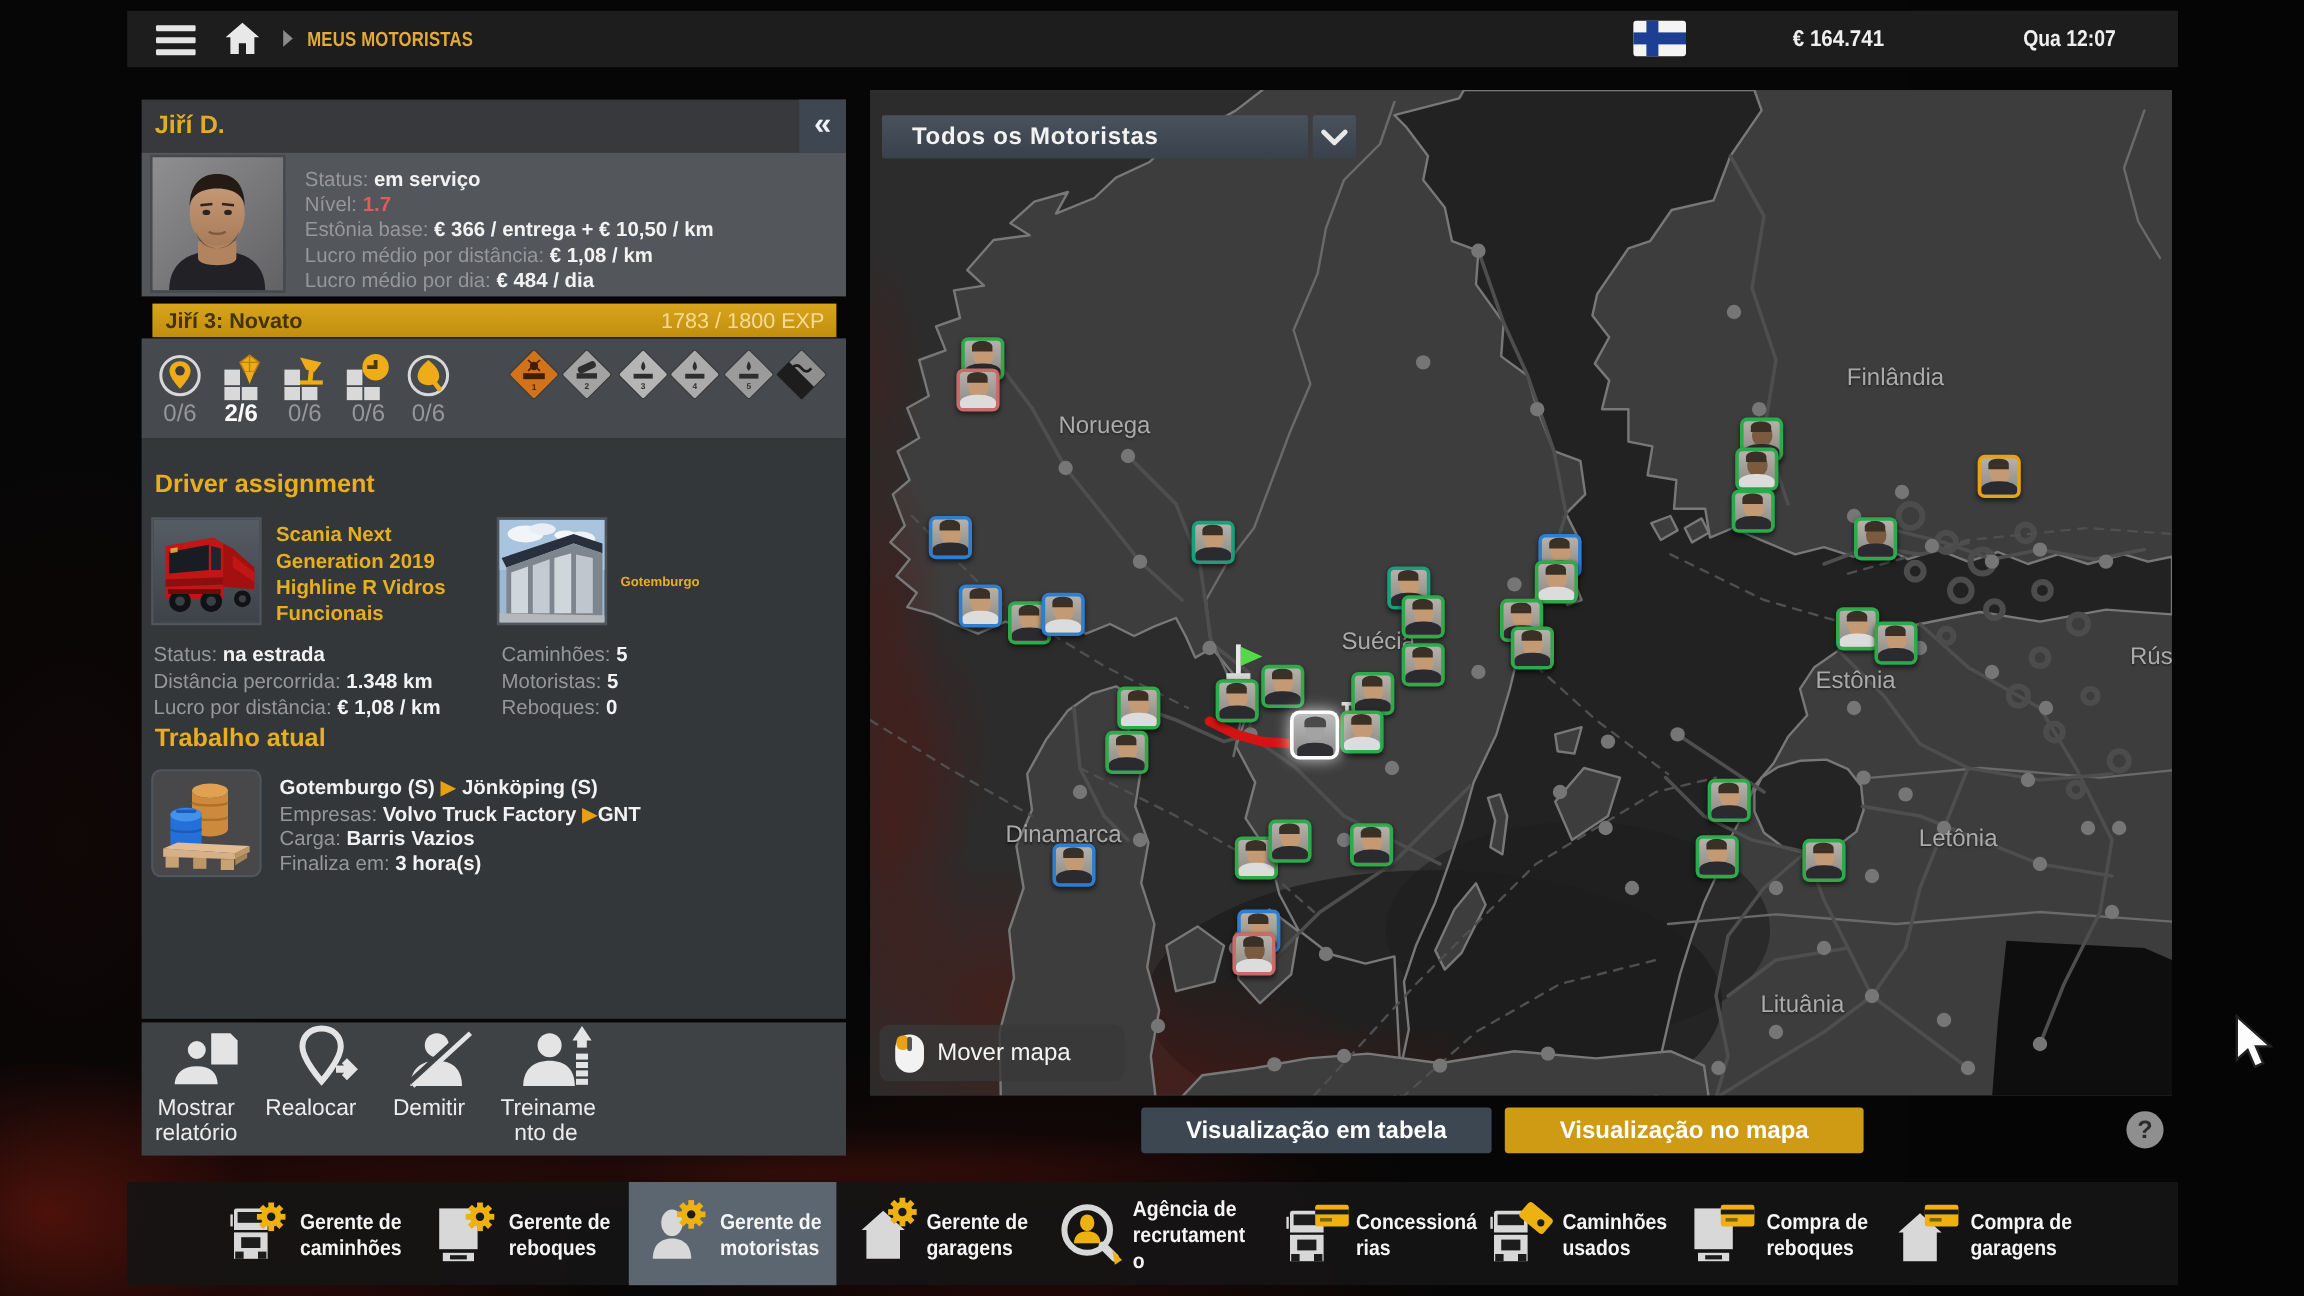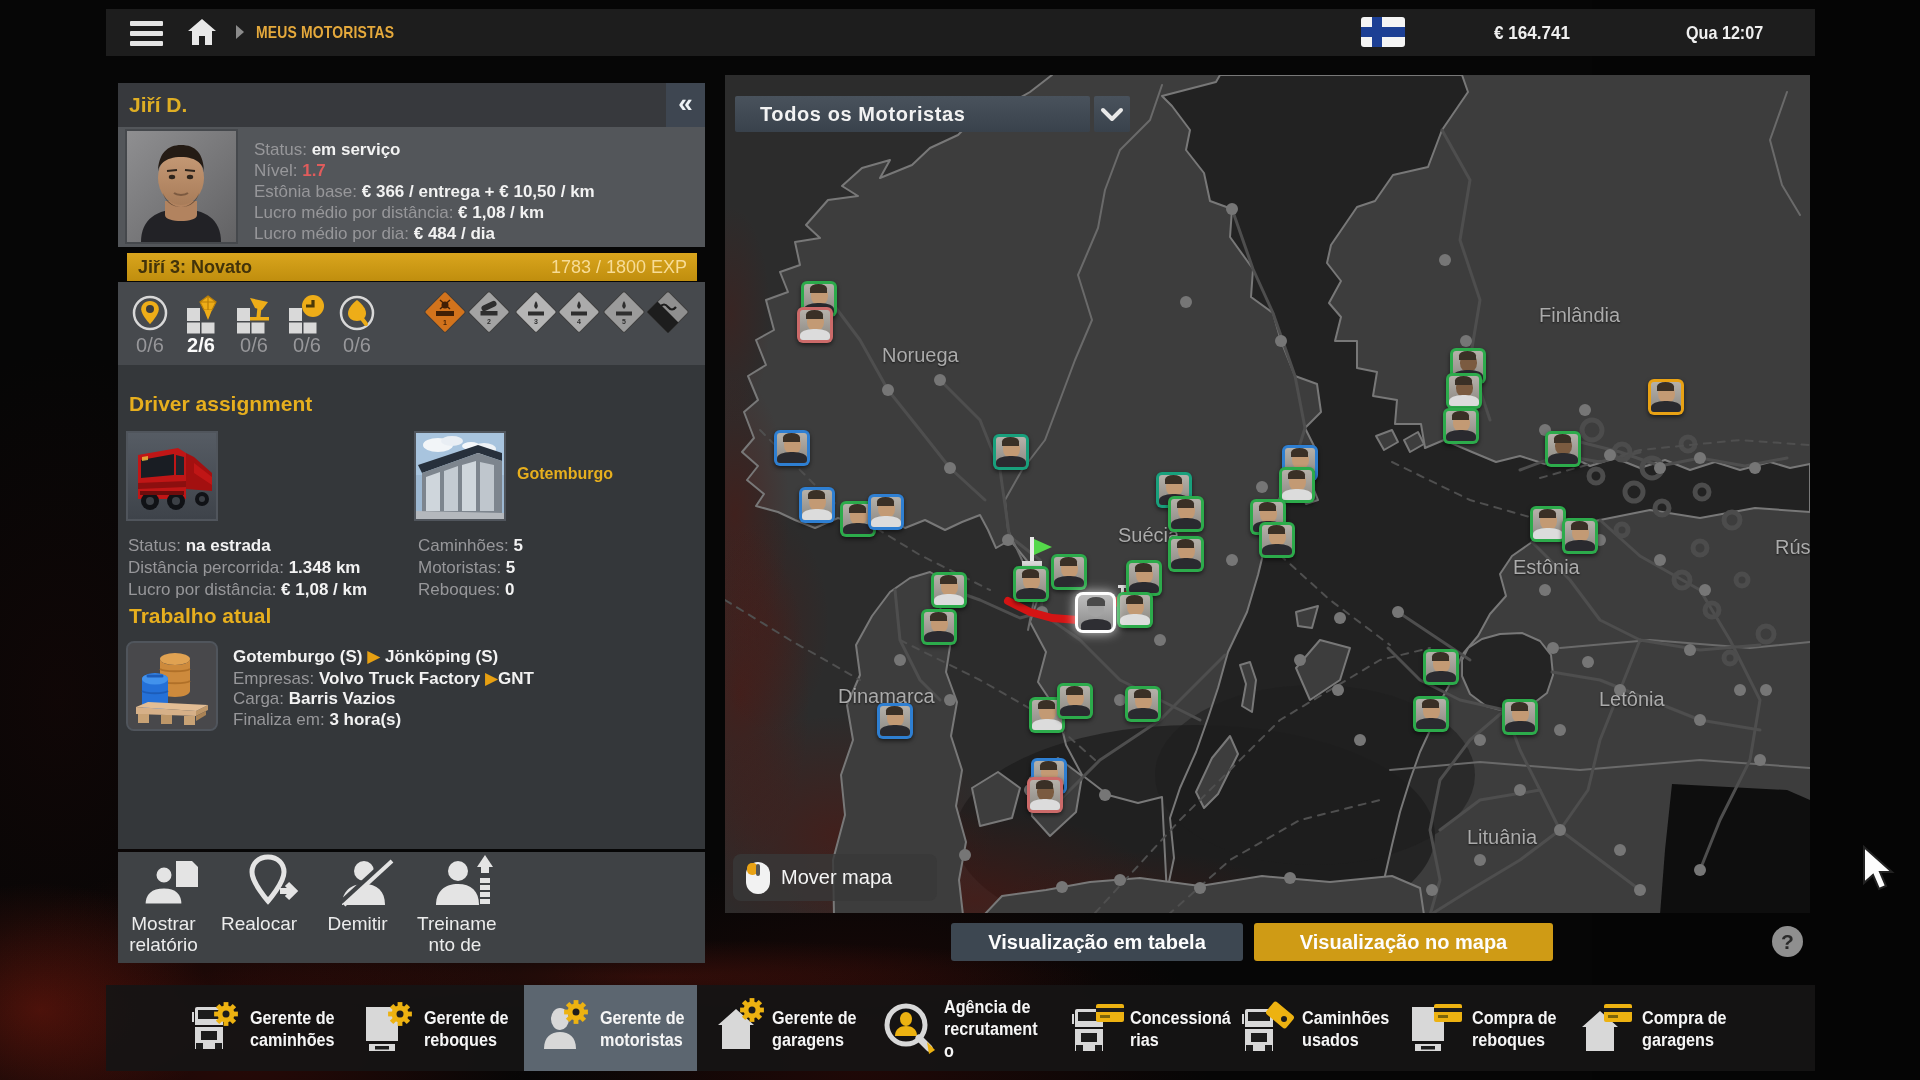--- a/index.html
+++ b/index.html
@@ -227,36 +227,37 @@
 <path d="M66 30 L84 44 L84 52 L66 40 Z" fill="#c01616"></path>
 <circle cx="22" cy="68" r="9" fill="#101216"></circle>
           <circle cx="22" cy="68" r="4" fill="#3c4046"></circle>
 <circle cx="48" cy="68" r="9" fill="#101216"></circle>
           <circle cx="48" cy="68" r="4" fill="#3c4046"></circle>
 <circle cx="74" cy="66" r="7" fill="#101216"></circle>
           <circle cx="74" cy="66" r="3" fill="#3c4046"></circle>
 <rect x="12" y="58" width="44" height="4" fill="#6e0c0c"></rect>
 <path d="M14 24 L20 23 L20 27 L14 28 Z" fill="#e8b93c" opacity=".85"></path>
 </svg></div>
+  <div class="abs" style="left:112px;top:352px;font-size:17px;font-weight:bold;color:#e7af1e;line-height:22px">Scania Next<br>Generation 2019<br>Highline R Vidros<br>Funcionais</div>
   <div class="imgbox" style="left:298px;top:350px" id="garimg"><svg width="88" height="86" viewBox="0 0 88 86">
 <rect width="88" height="86" fill="#9db8d2"></rect>
 <rect width="88" height="42" fill="#a8c4de"></rect>
 <ellipse cx="22" cy="12" rx="15" ry="7" fill="#f2f5f8"></ellipse>
           <ellipse cx="36" cy="8" rx="11" ry="5" fill="#e9eef4"></ellipse>
 <ellipse cx="68" cy="16" rx="12" ry="6" fill="#eef2f6"></ellipse>
           <ellipse cx="55" cy="13" rx="9" ry="4" fill="#f4f7fa"></ellipse>
 <path d="M2 32 L62 12 L86 20 L86 28 L62 20 L6 40 Z" fill="#27303c"></path>
 <path d="M6 40 L62 20 L86 28 L86 80 L6 80 Z" fill="#7d858e"></path>
 <path d="M10 44 L24 39 L24 78 L10 78 Z" fill="#cfd6dc"></path>
 <path d="M28 38 L42 33 L42 78 L28 78 Z" fill="#c4cbd2"></path>
 <path d="M46 32 L60 28 L60 78 L46 78 Z" fill="#cfd6dc"></path>
 <path d="M64 29 L78 32 L78 78 L64 78 Z" fill="#bfc6cd"></path>
 <path d="M0 78 L88 80 L88 86 L0 86 Z" fill="#b4b8bd"></path>
 </svg></div>
-  <div class="abs yl" style="left:399px;top:382px;font-size:16px">Gotemburgo</div>
+  <div class="abs yl" style="left:399px;top:396px;font-size:11px">Gotemburgo</div>
   <div class="prow" style="left:10px;top:453px"><span class="lb">Status: </span><span class="vl">na estrada</span></div>
   <div class="prow" style="left:10px;top:475px"><span class="lb">Distância percorrida: </span><span class="vl">1.348 km</span></div>
   <div class="prow" style="left:10px;top:497px"><span class="lb">Lucro por distância: </span><span class="vl">€ 1,08 / km</span></div>
   <div class="prow" style="left:300px;top:453px"><span class="lb">Caminhões: </span><span class="vl">5</span></div>
   <div class="prow" style="left:300px;top:475px"><span class="lb">Motoristas: </span><span class="vl">5</span></div>
   <div class="prow" style="left:300px;top:497px"><span class="lb">Reboques: </span><span class="vl">0</span></div>
   <h2 class="sec" style="left:11px;top:521px">Trabalho atual</h2>
   <div class="imgbox" style="left:10px;top:560px;border-radius:6px" id="cargoimg"><svg width="88" height="86" viewBox="0 0 88 86">
 <rect width="88" height="86" rx="6" fill="#48484b"></rect>
 <ellipse cx="47" cy="16" rx="15" ry="6" fill="#e0a252"></ellipse>

